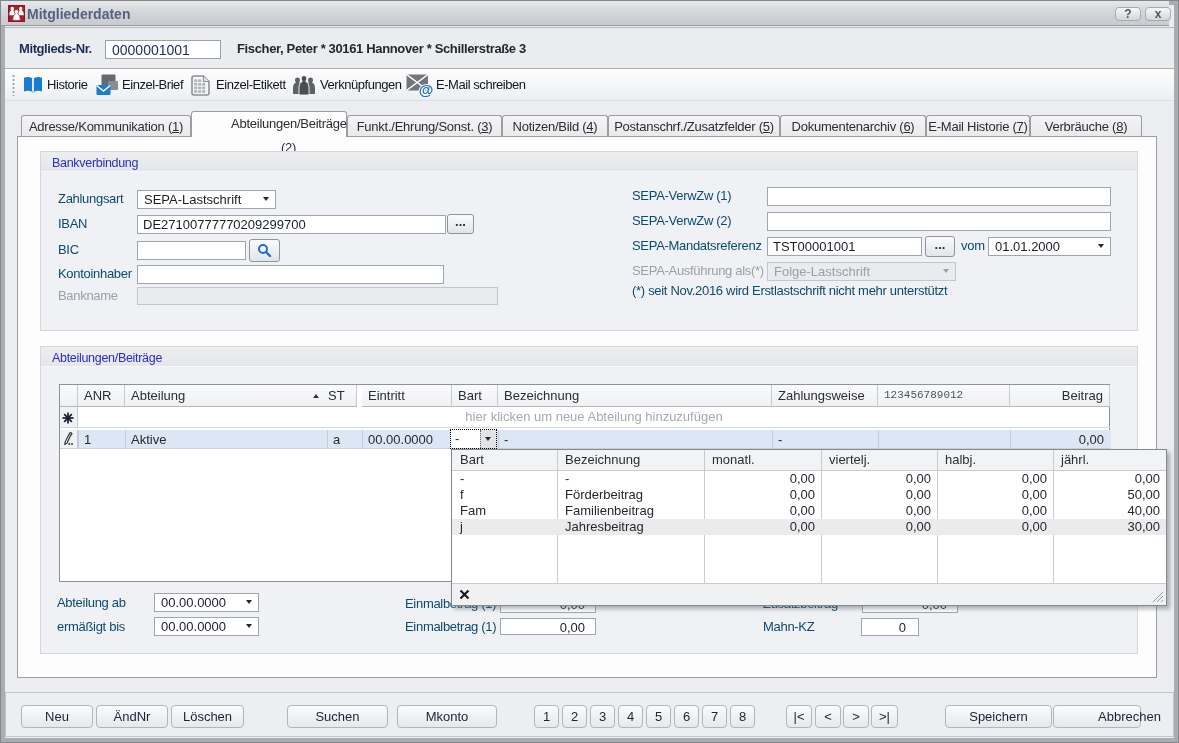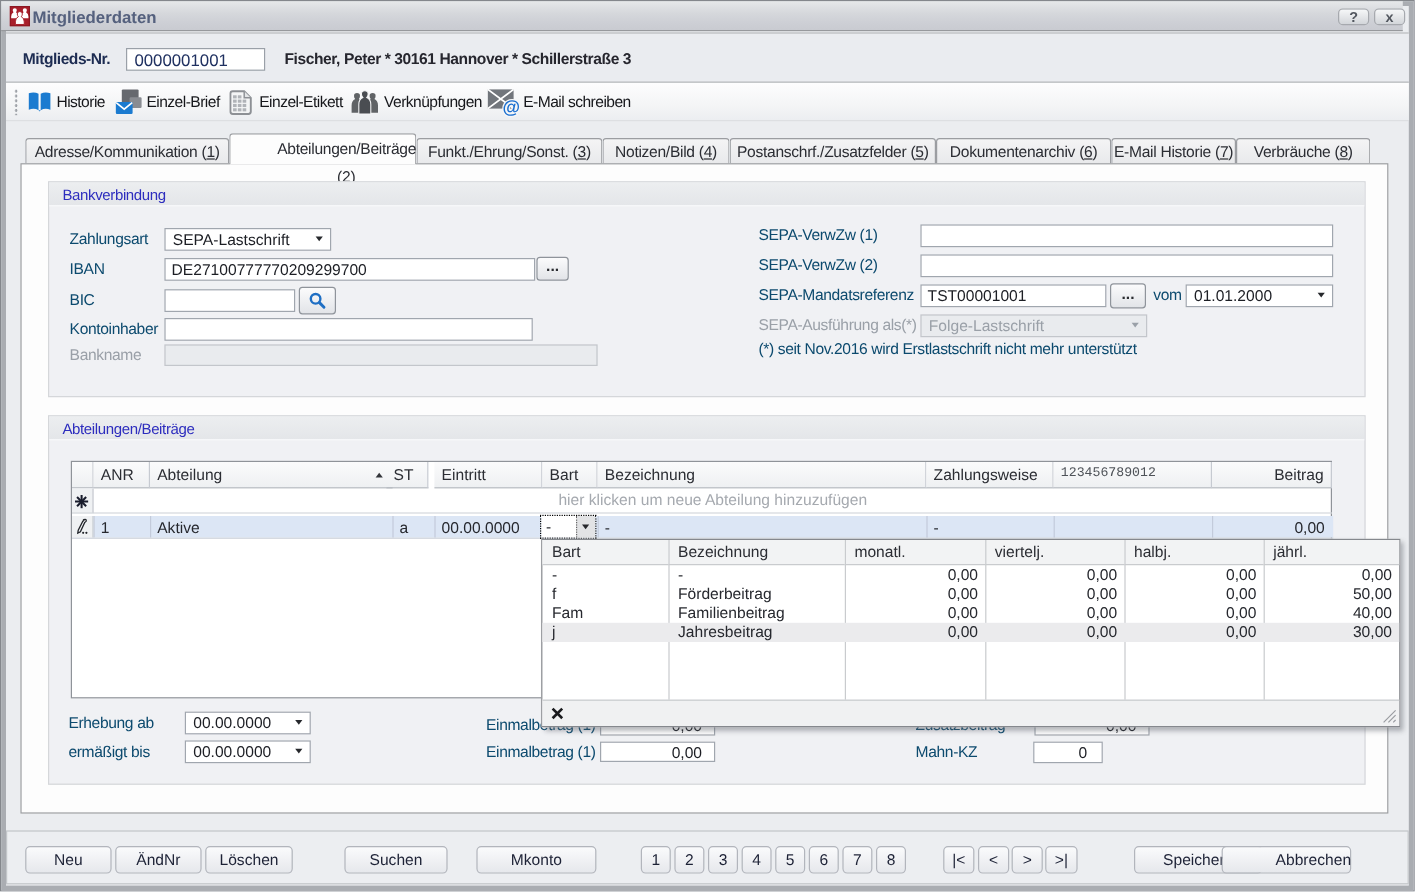--- a/index.html
+++ b/index.html
@@ -261,21 +261,21 @@
   <div style="position:absolute; left:0; top:63px; width:1051px; height:1px; background:#cdd2da;"></div>
 
   <div style="position:absolute; left:391px; top:45px; width:45px; height:18px; background:#fff; outline:1px dotted #000;">
     <div style="position:absolute; left:4px; top:1px; font-size:13px;">-</div>
     <div style="position:absolute; right:0; top:0; width:16px; height:18px; background:#e2e3e5; border-left:1px dotted #666;">
       <div class="darr" style="left:4px; top:7px;"></div>
     </div>
   </div>
 </div>
 
-<div class="flab" style="left:57px; top:597px;">Erhebung ab</div>
+<div class="flab" style="left:57px; top:597px;">Abteilung ab</div>
 <div class="combo" style="left:154px; top:593px; width:105px; height:19px;">
   <div class="cv">00.00.0000</div>
     <div class="darr" style="right:6px; top:6px;"></div>
 </div>
 <div class="flab" style="left:57px; top:621px;">ermäßigt bis</div>
 <div class="combo" style="left:154px; top:617px; width:105px; height:19px;">
   <div class="cv">00.00.0000</div>
     <div class="darr" style="right:6px; top:6px;"></div>
 </div>
 <div class="flab" style="left:405px; top:598px;">Einmalbetrag (1)</div>
@@ -331,29 +331,29 @@
     <svg style="position:absolute; right:2px; bottom:2px;" width="12" height="12" viewBox="0 0 12 12">
       <path d="M11 1 L1 11 M11 5 L5 11 M11 9 L9 11" stroke="#9a9da2" stroke-width="1"></path>
     </svg>
   </div>
 </div>
 
 <div id="bbar">
   <div class="btn" style="left:15px; width:72px;">Neu</div>
   <div class="btn" style="left:90px; width:72px;">ÄndNr</div>
   <div class="btn" style="left:165px; width:73px;">Löschen</div>
-  <div class="btn" style="left:281px; width:86px;">Suchen</div>
+  <div class="btn" style="left:281px; width:101px;">Suchen</div>
   <div class="btn" style="left:391px; width:100px;">Mkonto</div>
   <div class="btn" style="left:528px; width:25px;">1</div>
   <div class="btn" style="left:556px; width:25px;">2</div>
   <div class="btn" style="left:584px; width:25px;">3</div>
   <div class="btn" style="left:612px; width:25px;">4</div>
   <div class="btn" style="left:640px; width:25px;">5</div>
   <div class="btn" style="left:668px; width:25px;">6</div>
   <div class="btn" style="left:696px; width:25px;">7</div>
   <div class="btn" style="left:724px; width:25px;">8</div>
   <div class="btn" style="left:780px; width:26px;">|&lt;</div>
   <div class="btn" style="left:809px; width:26px;">&lt;</div>
   <div class="btn" style="left:837px; width:26px;">&gt;</div>
   <div class="btn" style="left:865px; width:27px;">&gt;|</div>
   <div class="btn" style="left:939px; width:107px;">Speichern</div>
-  <div class="btn" style="left:1012px; width:108px;padding-left:44px;">Abbrechen</div>
+  <div class="btn" style="left:1047px; width:88px;padding-left:44px;">Abbrechen</div>
 </div>
 
 </body></html>

